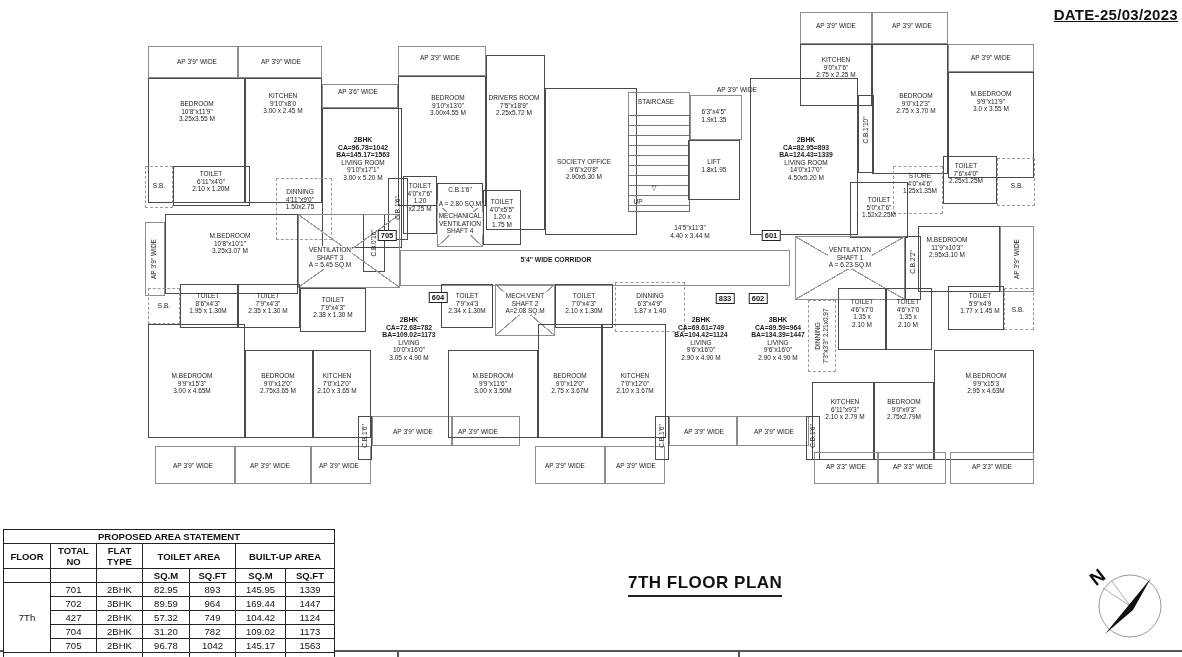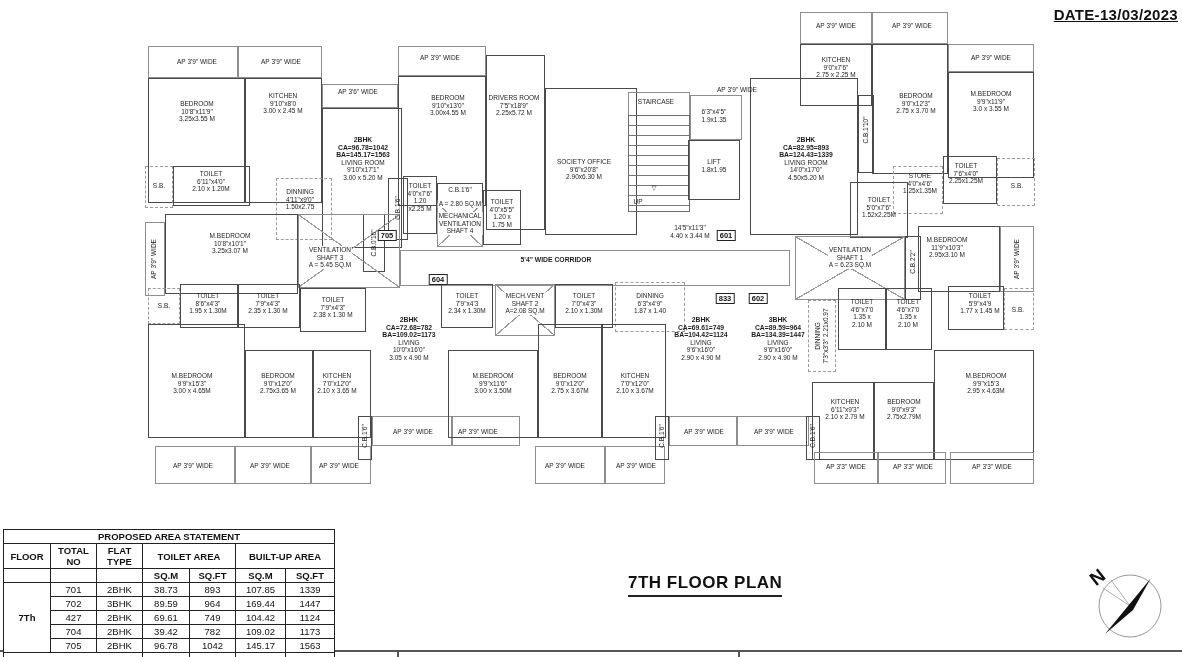--- a/index.html
+++ b/index.html
@@ -22,21 +22,21 @@
        border:1px solid #222;background:#fff;padding:0 2px;z-index:4;}
   #date-label{position:absolute;right:4px;top:6px;font-size:15px;font-weight:bold;
        text-decoration:underline;letter-spacing:.3px;}
   #plan-title{position:absolute;left:628px;top:573px;font-size:17px;font-weight:bold;
        letter-spacing:.5px;border-bottom:2px solid #222;padding-bottom:2px;}
   #area-table{position:absolute;left:3px;top:529px;border-collapse:collapse;z-index:5;background:#fff;}
   #area-table th,#area-table td{border:1px solid #222;font-size:9.5px;line-height:11px;
        text-align:center;padding:1px 2px;}
   #area-table th{font-weight:bold;}
   #area-table .w1{width:42px}.w2{width:41px}.w3{width:41px}.w4{width:42px}.w5{width:41px}.w6{width:45px}.w7{width:44px}
-  #area-table .floorcell{font-weight:bold;margin-top:12px;}
+  #area-table .floorcell{font-weight:normal;margin-top:12px;}
   #area-table .totalrow td{font-weight:bold;}
   #bottom-line{position:absolute;left:0;top:650px;width:1182px;height:1.5px;background:#555;}
   .vtick{position:absolute;top:650px;width:1.5px;height:7px;background:#555;}
   #compass{position:absolute;left:1085px;top:558px;z-index:5;}
 </style>
 </head>
 <body>
 
 <div id="plan">
     <div class="room thin" style="left: 148px; top: 46px; width: 90px; height: 32px;"></div>
@@ -485,27 +485,27 @@
     <div class="lbl" style="left: 846px; top: 463px;">
       <div>AP 3'3" WIDE</div>
     </div>
     <div class="lbl" style="left: 913px; top: 463px;">
       <div>AP 3'3" WIDE</div>
     </div>
     <div class="lbl" style="left: 992px; top: 463px;">
       <div>AP 3'3" WIDE</div>
     </div>
     <div class="tag" style="left: 387px; top: 230px;">705</div>
-    <div class="tag" style="left: 438px; top: 274px;">604</div>
-    <div class="tag" style="left: 726px; top: 230px;">601</div>
+    <div class="tag" style="left: 438px; top: 292px;">604</div>
+    <div class="tag" style="left: 771px; top: 230px;">601</div>
     <div class="tag" style="left: 725px; top: 293px;">833</div>
     <div class="tag" style="left: 758px; top: 293px;">602</div>
   </div>
 
-<div id="date-label">DATE-13/03/2023</div>
+<div id="date-label">DATE-25/03/2023</div>
 
 <div id="plan-title">7TH FLOOR PLAN</div>
 
 <table id="area-table">
   <thead>
     <tr>
       <th colspan="7">PROPOSED AREA STATEMENT</th>
     </tr>
     <tr>
       <th class="w1">FLOOR</th>
@@ -522,45 +522,45 @@
       <th class="w5">SQ.FT</th>
       <th class="w6">SQ.M</th>
       <th class="w7">SQ.FT</th>
     </tr>
   </thead>
   <tbody>
       <tr>
         <td rowspan="5" class="floorcell">7Th</td>
         <td>701</td>
         <td>2BHK</td>
-        <td>38.73</td>
+        <td>82.95</td>
         <td>893</td>
-        <td>107.85</td>
+        <td>145.95</td>
         <td>1339</td>
       </tr>
       <tr>
         <td>702</td>
         <td>3BHK</td>
         <td>89.59</td>
         <td>964</td>
         <td>169.44</td>
         <td>1447</td>
       </tr>
       <tr>
         <td>427</td>
         <td>2BHK</td>
-        <td>69.61</td>
+        <td>57.32</td>
         <td>749</td>
         <td>104.42</td>
         <td>1124</td>
       </tr>
       <tr>
         <td>704</td>
         <td>2BHK</td>
-        <td>39.42</td>
+        <td>31.20</td>
         <td>782</td>
         <td>109.02</td>
         <td>1173</td>
       </tr>
       <tr>
         <td>705</td>
         <td>2BHK</td>
         <td>96.78</td>
         <td>1042</td>
         <td>145.17</td>

